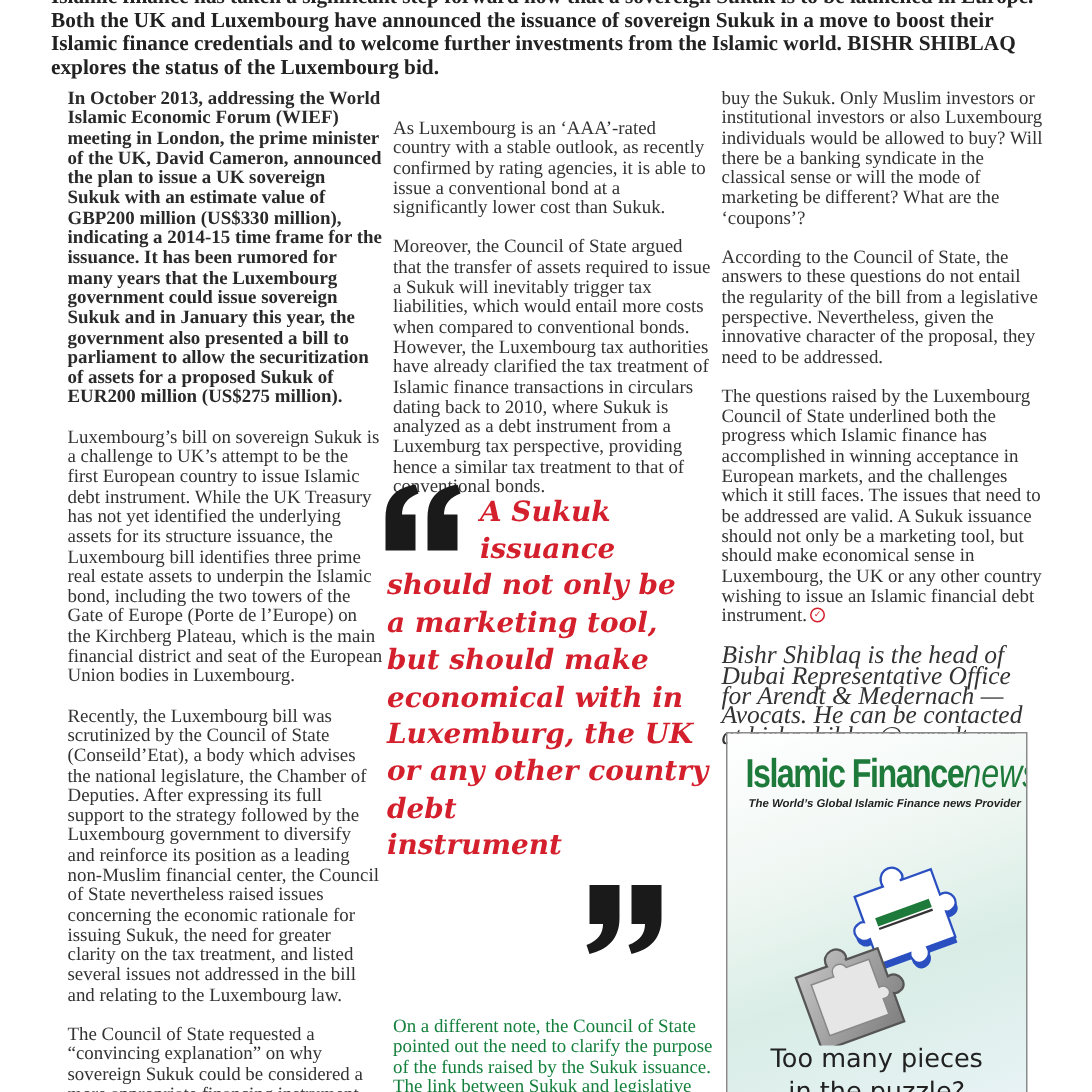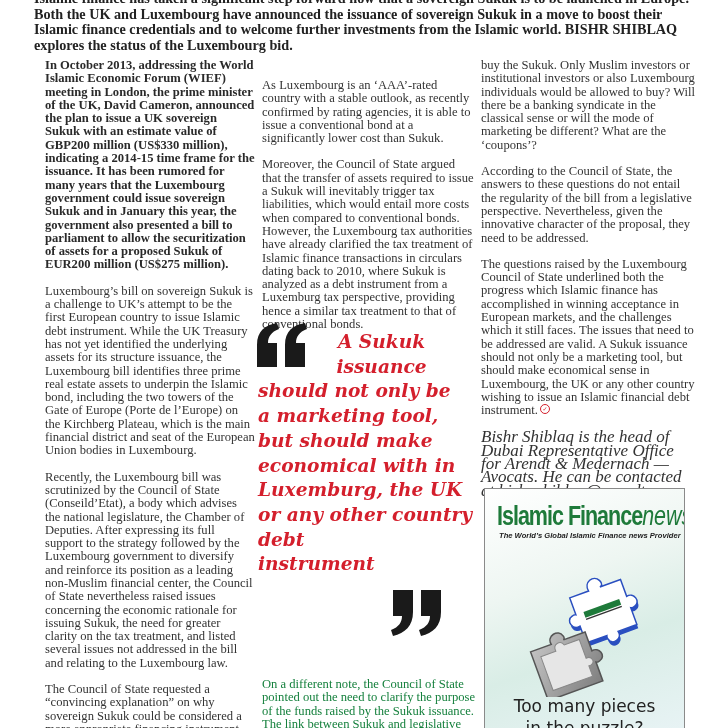--- a/index.html
+++ b/index.html
@@ -19,21 +19,21 @@
   .col1 { left: 45px; width: 210px; }
   .col2 { left: 262px; width: 212px; margin-top: 20px; }
   .col3 { left: 481px; width: 215px; }
   .lead { font-weight: bold; color: #2a2a2a; }
   .pullquote {
     position: absolute; left: 258px; top: 330px; width: 215px;
     font-family: "DejaVu Serif", serif; font-style: italic; font-weight: bold;
     font-size: 18.6px; line-height: 24.7px; color: #d41f2c;
   }
   .pq-line { display: block; white-space: nowrap; }
-  .pq-indent { padding-left: 32px; text-align: center; }
+  .pq-indent { padding-left: 62px; }
   .open-quote { position: absolute; left: 253px; top: 323px; width: 58px; height: 46px; }
   .close-quote { position: absolute; left: 389px; top: 590px; width: 56px; height: 46px; }
   .bottom-col2 { position: absolute; left: 262px; top: 678px; width: 214px; font-family: "Liberation Serif", serif; font-size: 12.6px; line-height: 13.3px; color: #15803d; }
   .bio { font-style: italic; font-size: 17px; line-height: 13.3px; }
   .end-mark {
     display: inline-block; width: 8px; height: 8px; border: 1px solid #d41f2c; border-radius: 50%;
     font-size: 6px; line-height: 8px; text-align: center; color: #d41f2c; vertical-align: 3px; margin-left: 2px;
     font-style: normal;
   }
   .ad {

